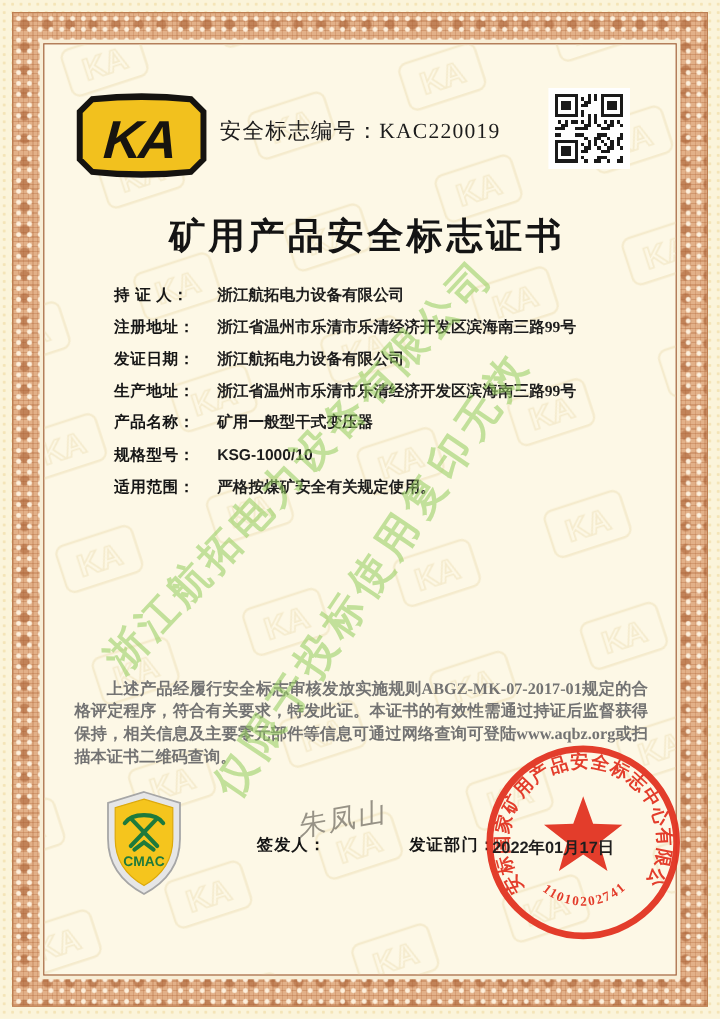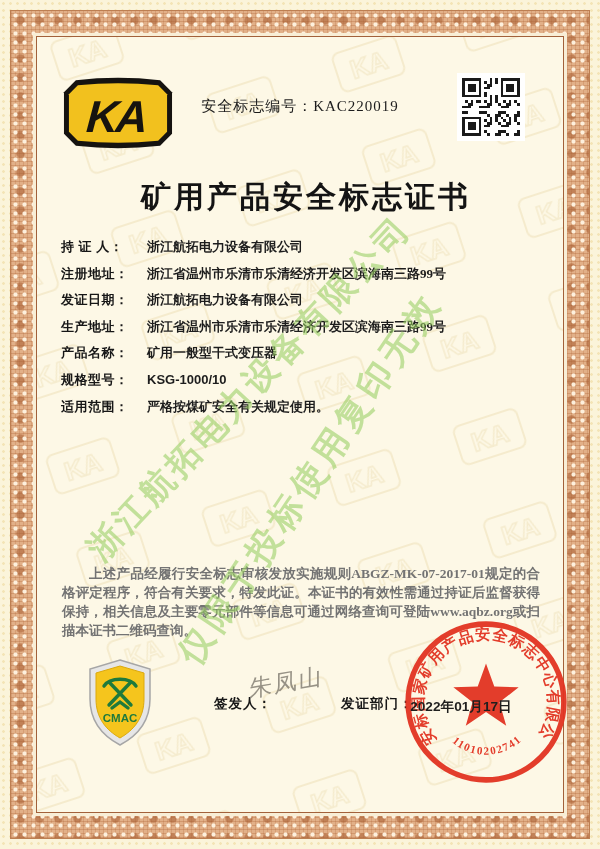--- a/index.html
+++ b/index.html
@@ -26,29 +26,29 @@
     position:absolute;inset:36px;
     background:#fdf8e6;
     border:1.5px solid #a2613a;
     box-shadow:0 0 0 3px #f8eed6;
   }
   .content{position:absolute;inset:0;}
   .tile-layer{position:absolute;inset:0;width:100%;height:100%;}
 
   .ka-badge{position:absolute;left:24px;top:40px;width:114px;height:72px;}
   .mark-no{position:absolute;left:0;right:0;top:60px;text-align:center;
-    font-family:"Liberation Serif",serif;font-size:15px;color:#1c1c1c;letter-spacing:1px;}
+    font-family:"Liberation Serif",serif;font-size:18px;color:#1c1c1c;letter-spacing:1px;}
   .qr{position:absolute;left:420px;top:36px;width:68px;height:68px;}
 
   .cert-title{position:absolute;left:0;right:0;top:140px;text-align:center;
     font-family:"Liberation Serif",serif;font-weight:900;font-size:30px;color:#141414;letter-spacing:3px;padding-left:12px;}
 
   .fields{position:absolute;left:24px;top:200px;width:482px;}
   .frow{height:18px;line-height:18px;margin-bottom:8.6px;white-space:nowrap;}
-  .frow .lab{display:inline-block;min-width:72px;font-weight:bold;font-size:13px;color:#161616;letter-spacing:.5px;}
+  .frow .lab{display:inline-block;min-width:72px;font-weight:bold;font-size:13px;color:#161616;letter-spacing:.5px;margin-left:34px;}
   .frow .val{margin-left:14px;font-size:13px;color:#1d1d1d;font-weight:bold;}
   .val.kai{font-family:"Liberation Serif",serif;}
   .val.hei{font-family:"Liberation Sans",sans-serif;}
   .dates-row{margin-top:1px;}
   .dates-row .lab2{font-weight:bold;font-size:13px;margin-left:48px;letter-spacing:.5px;}
   .remark-row{margin-top:14px;}
 
   .statement{position:absolute;left:25px;top:527px;width:478px;
     font-family:"Liberation Serif",serif;font-weight:bold;font-size:13.5px;line-height:19px;
     color:#737373;text-indent:2em;text-align:justify;}

